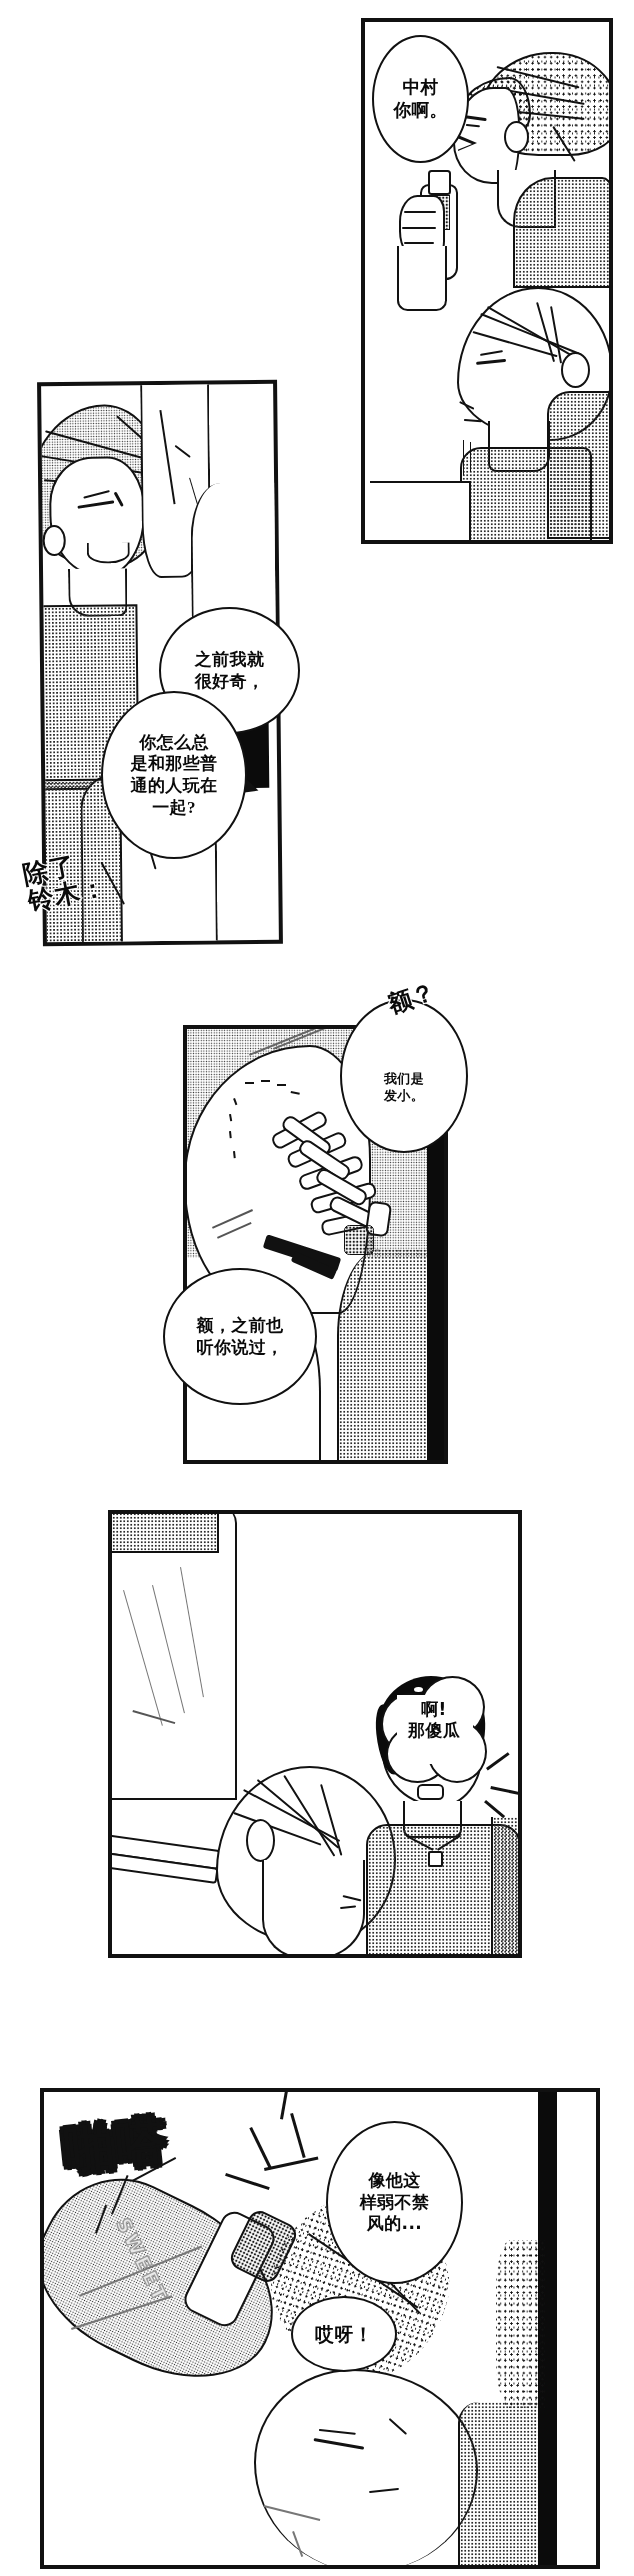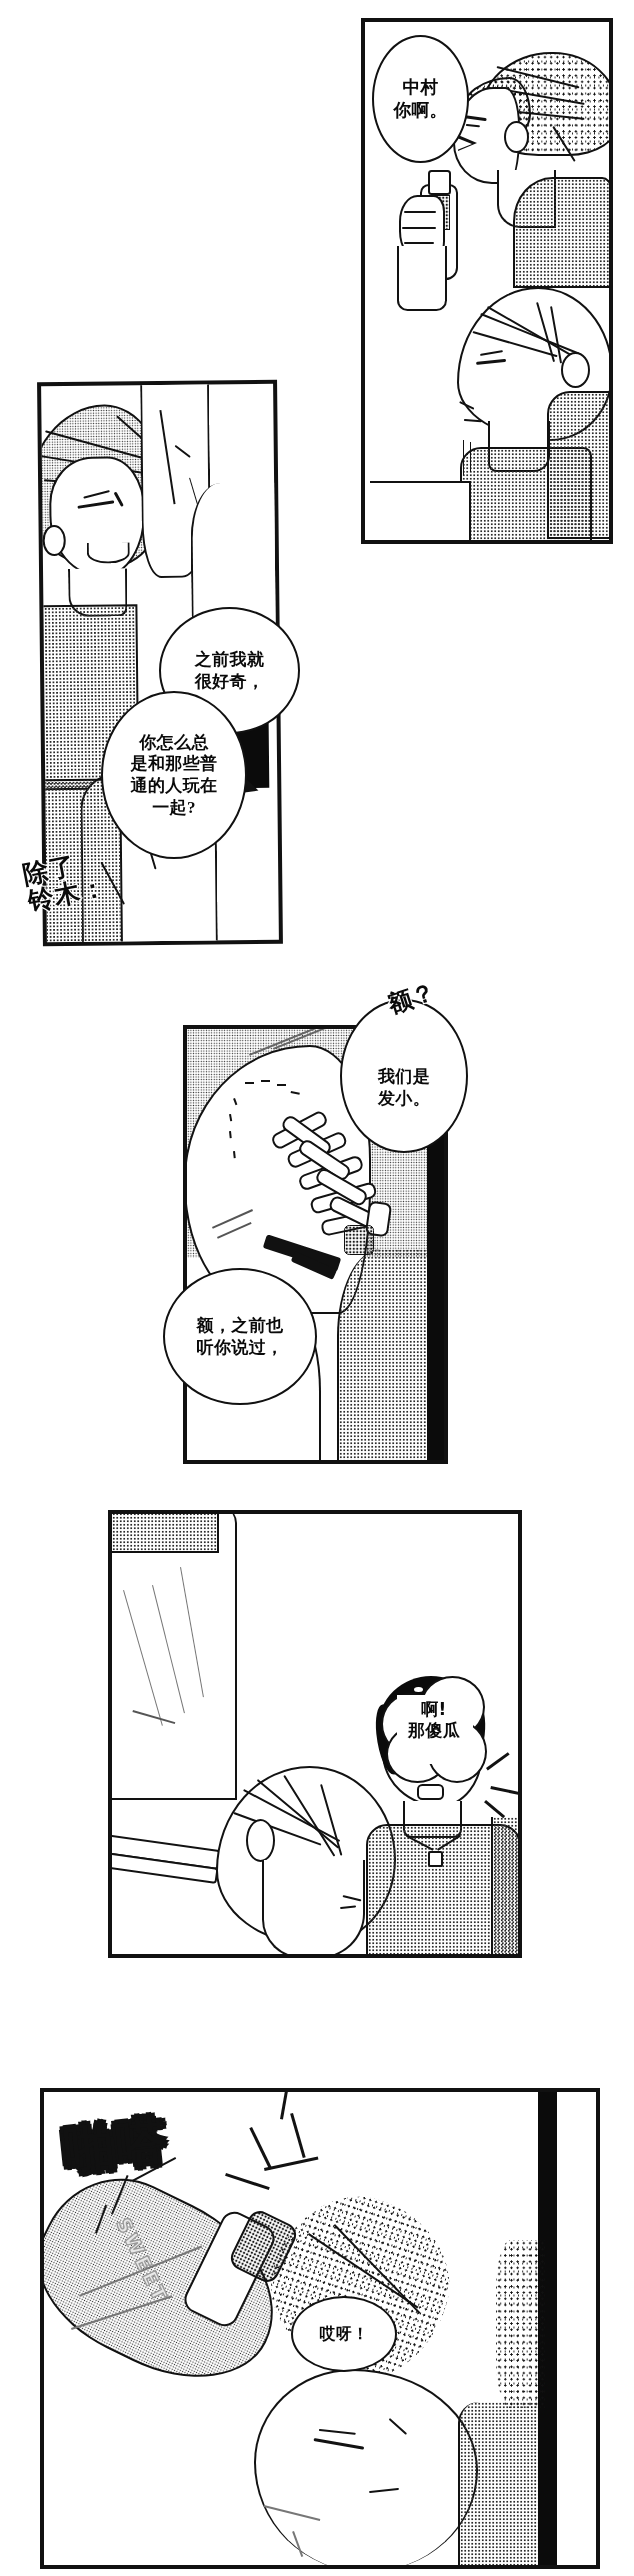--- a/index.html
+++ b/index.html
@@ -340,21 +340,21 @@
       <div class="stroke" style="left:30px; top:208px; width:37px; height:1.8px; transform:rotate(-24deg); background:#555;"></div>
 
       <div class="outline" style="left:-17.6px; top:243px; width:148px; height:196px; border-radius:56% 44% 0 0 / 62% 60% 0 0; border-bottom:none;"></div>
       <div class="tone-dot" style="position:absolute; left:150px; top:220px; width:109px; height:219px; border-radius:40% 0 0 0; border-left:2.2px solid #111; box-sizing:border-box;"></div>
 
       <div class="solid-black" style="position:absolute; left:240px; top:0; width:17.6px; height:439px;"></div>
     </div>
   </div>
 
   <div class="balloon oval" style="left:340px; top:999px; width:128px; height:154px;">
-    <span class="balloon-text" style="font-size:17px; padding-top:23px;">我们是
+    <span class="balloon-text" style="font-size:13px; padding-top:23px;">我们是
 发小。</span>
   </div>
   <div class="sfx sfx-hand" style="left:388px; top:986px; font-size:24px; transform:rotate(-18deg); z-index:60;">额？</div>
 
   <div class="balloon oval" style="left:163px; top:1268px; width:154px; height:137px;">
     <span class="balloon-text" style="font-size:17px;">额，之前也
 听你说过，</span>
   </div>
 
   <div class="panel" style="left:108px; top:1510px; width:414px; height:448px;">
@@ -473,18 +473,23 @@
       <div class="stroke" style="left:220px; top:413px; width:58px; height:1.8px; transform:rotate(14deg); background:#777;"></div>
       <div class="stroke" style="left:250px; top:439px; width:26.5px; height:1.8px; transform:rotate(70deg); background:#777;"></div>
     </div>
 
     <div class="sfx sfx-outline" style="left:20px; top:26.5px; font-size:50px; transform:rotate(-6deg); letter-spacing:1.8px;">啪嗒</div>
 
     <div class="sfx" style="left:51px; top:159px; font-size:19.4px; color:#e8e8e8; -webkit-text-stroke:1.3px #999;
                 transform:rotate(64deg); letter-spacing:3.5px; font-weight:700;">SWEET</div>
   </div>
 
+  <div class="balloon oval" style="left:326px; top:2121px; width:137px; height:163px;">
+    <span class="balloon-text" style="font-size:17px;">像他这
+样弱不禁
+风的...</span>
+  </div>
   <div class="balloon oval" style="left:291px; top:2296px; width:106px; height:76px;">
-    <span class="balloon-text" style="font-size:16px;">哎呀！</span>
+    <span class="balloon-text" style="font-size:19px;">哎呀！</span>
   </div>
 
 </div>
 
 
 </body></html>

